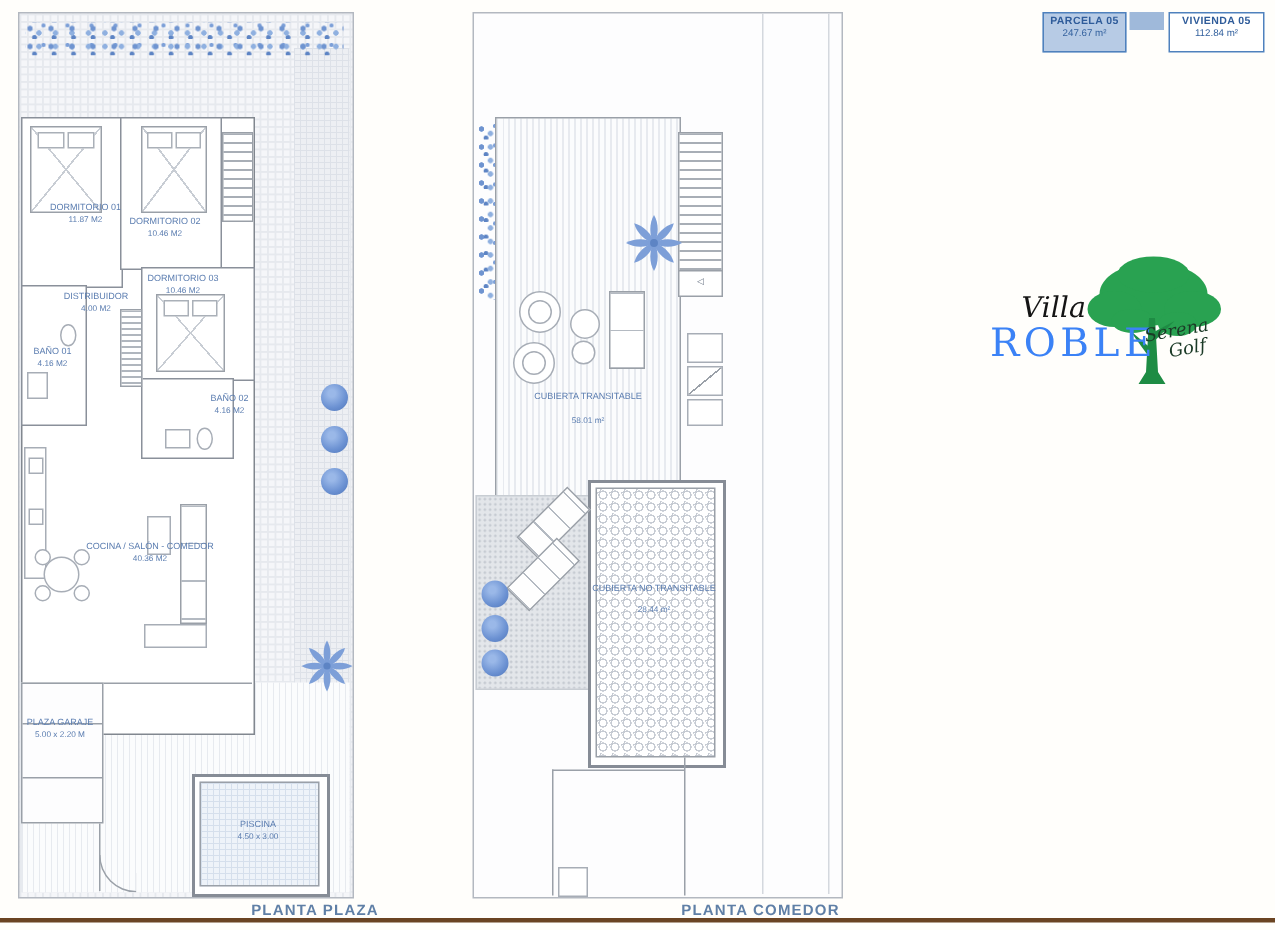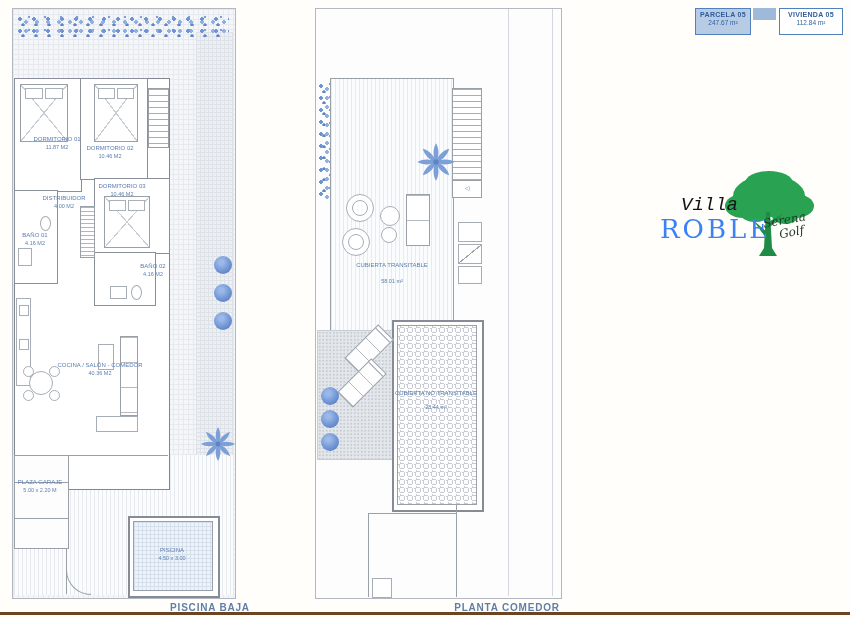--- a/index.html
+++ b/index.html
@@ -308,21 +308,21 @@
 
 <div class="abs lbl" style="left:347px;top:262px;width:90px;">
   <span class="nm">CUBIERTA TRANSITABLE</span>
   <span class="ar" style="margin-top:8px;">58.01 m²</span>
 </div>
 <div class="abs lbl" style="left:391px;top:390px;width:90px;">
   <span class="nm">CUBIERTA NO TRANSITABLE</span>
   <span class="ar" style="margin-top:6px;">28.44 m²</span>
 </div>
 
-<div class="abs plan-title" style="left:160px;top:602px;width:100px;">PISCINA BAJA</div>
+<div class="abs plan-title" style="left:160px;top:602px;width:100px;">PLANTA PLAZA</div>
 <div class="abs plan-title" style="left:452px;top:602px;width:110px;">PLANTA COMEDOR</div>
 
 <div class="abs info-box" style="left:695px;top:8px;width:54px;height:23px;background:#b7cbe5;">
   <span class="t">PARCELA 05</span>
   <span class="a">247.67 m²</span>
 </div>
 <div class="abs" style="left:753px;top:8px;width:23px;height:12px;background:#9fb9da;z-index:8;"></div>
 <div class="abs info-box" style="left:779px;top:8px;width:62px;height:23px;background:#ffffff;">
   <span class="t">VIVIENDA 05</span>
   <span class="a">112.84 m²</span>
@@ -336,20 +336,20 @@
     <ellipse cx="54" cy="17" rx="24" ry="12"></ellipse>
     <ellipse cx="40" cy="48" rx="14" ry="8"></ellipse>
     <ellipse cx="70" cy="50" rx="13" ry="8"></ellipse>
   </g>
   <g fill="#1e8c44">
     <path d="M51 46 L49 82 L44 90 L62 90 L57 82 L55 46 Z"></path>
     <path d="M53 56 L68 48 L54 62 Z"></path>
     <path d="M52 66 L38 54 L51 72 Z"></path>
   </g>
 </svg>
-<div class="abs logo-villa" style="left:681px;top:194px;font-family:Liberation Mono, monospace;">Villa</div>
+<div class="abs logo-villa" style="left:681px;top:194px;">Villa</div>
 <div class="abs logo-roble" style="left:660px;top:214px;">ROBLE</div>
 <div class="abs logo-script" style="left:764px;top:214px;">
   <span>Serena</span>
   <span class="l2">Golf</span>
 </div>
 
 <div class="abs bottom-bar" style="left:0;top:612px;width:850px;height:3px;z-index:9;"></div>
 
 </body></html>

